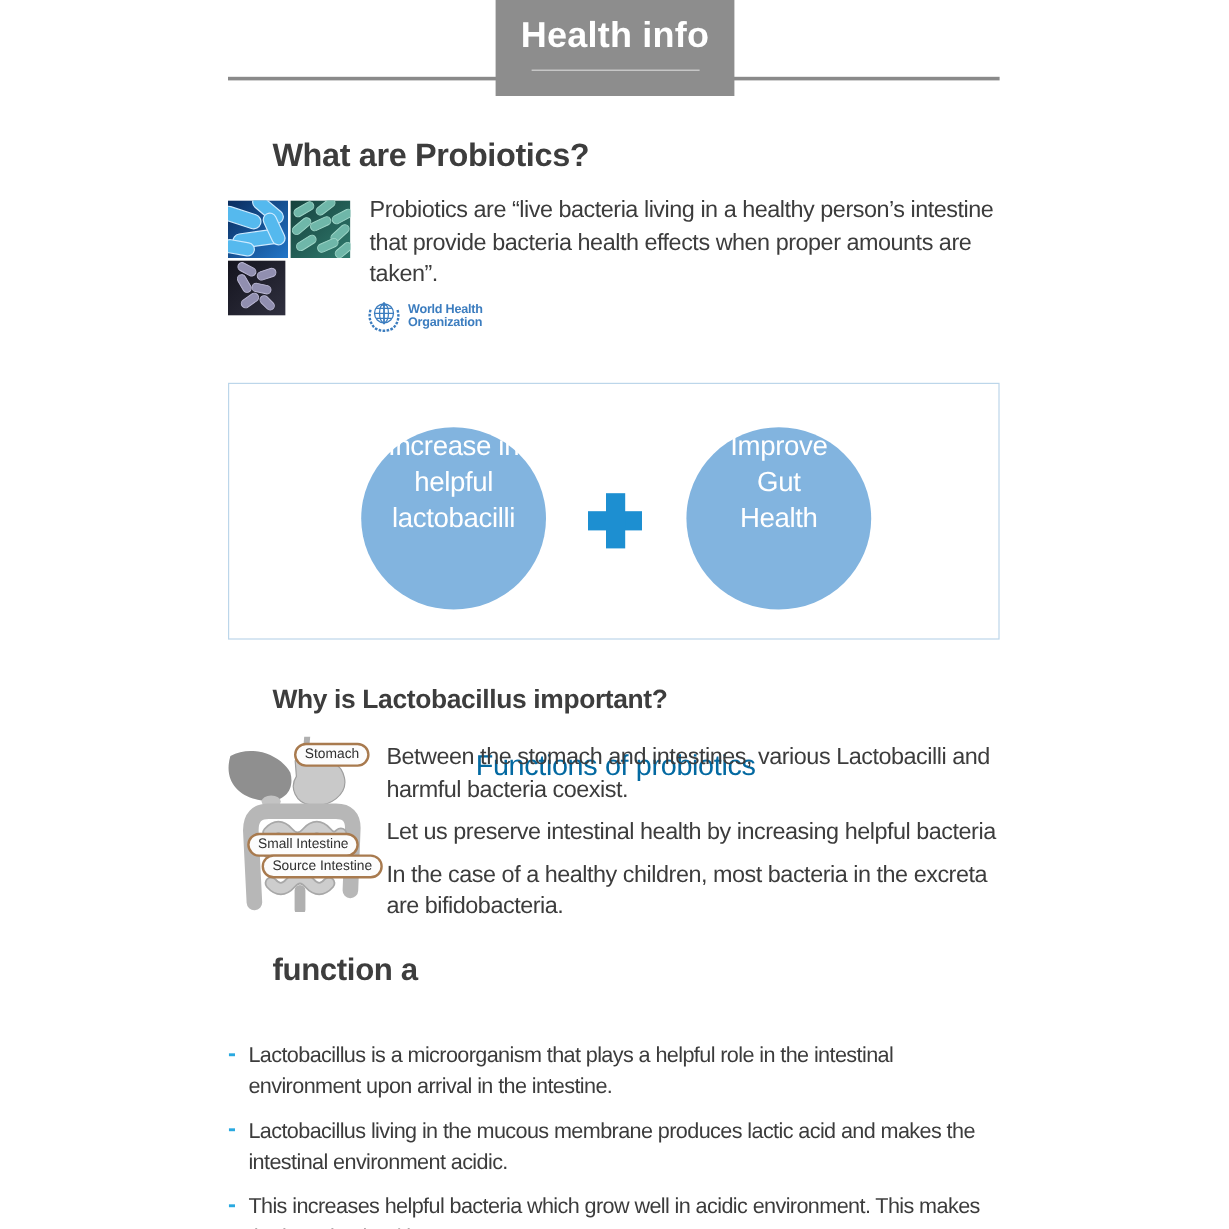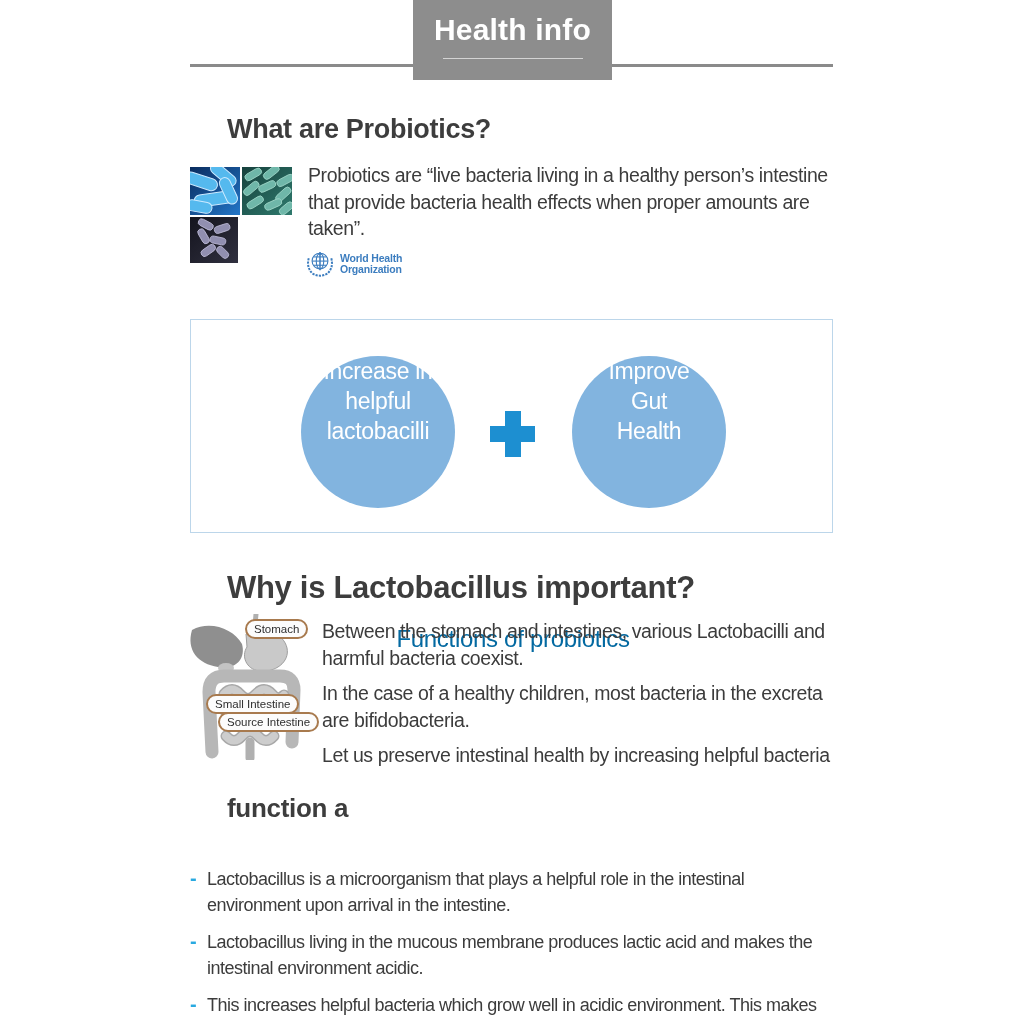--- a/index.html
+++ b/index.html
@@ -12,21 +12,21 @@
   .header-line { position:absolute; left:190px; top:64px; width:643px; height:3px; background:#8a8a8a; }
   .header-box {
     position:absolute; left:413px; top:0; width:199px; height:80px; background:#8d8d8d;
     display:flex; flex-direction:column; align-items:center;
   }
   .header-title { margin-top:13px; font-size:30px; font-weight:bold; color:#ffffff; letter-spacing:0.2px; }
   .header-underline { margin-top:11px; width:140px; height:1px; background:#d4d4d4; }
   
   .h { position:absolute; left:190px; font-weight:bold; color:#3d3d3d; letter-spacing:-0.3px;margin-left:37px; }
   .h1p { top:114px; font-size:27px; }
-  .h2w { top:570px; font-size:31px; }
+  .h2w { top:570px; font-size:22px; }
   .h3e { top:792px; font-size:26px; line-height:32px; width:650px; }
   .h3e span { display:block; }
   
   .img-grid { position:absolute; left:190px; top:167px; width:102px; height:98px; }
   .img { position:absolute; display:block; }
   .img-blue   { left:0;    top:0;    width:50px; height:48px; }
   .img-teal   { left:52px; top:0;    width:50px; height:48px; }
   .img-purple { left:0;    top:50px; width:48px; height:46px; }
   .body-text { font-size:19.5px; line-height:26.5px; color:#3c3c3c; letter-spacing:-0.4px; }
   .para1 { position:absolute; left:308px; top:162px; width:535px; }
@@ -197,22 +197,22 @@
       </g>
       <path d="M64,130 L64,146" stroke="#b0b0b0" stroke-width="9" stroke-linecap="round" fill="none"></path>
     </svg>
   </div>
   <div class="pill pill-stomach">Stomach</div>
   <div class="pill pill-small">Small Intestine</div>
   <div class="pill pill-large">Source Intestine</div>
 
   <div class="why-paras body-text">
     <p>Between the stomach and intestines, various Lactobacilli and harmful bacteria coexist.</p>
+    <p>Let us preserve intestinal health by increasing helpful bacteria</p>
     <p>In the case of a healthy children, most bacteria in the excreta are bifidobacteria.</p>
-    <p>Let us preserve intestinal health by increasing helpful bacteria</p>
   </div>
 
   <div class="h h3e">
     <span>function a</span>
   </div>
 
   <div class="bullets">
     <div class="bullet">
       <span class="dash">-</span>
       <span class="btext">Lactobacillus is a microorganism that plays a helpful role in the intestinal environment upon arrival in the intestine.</span>

